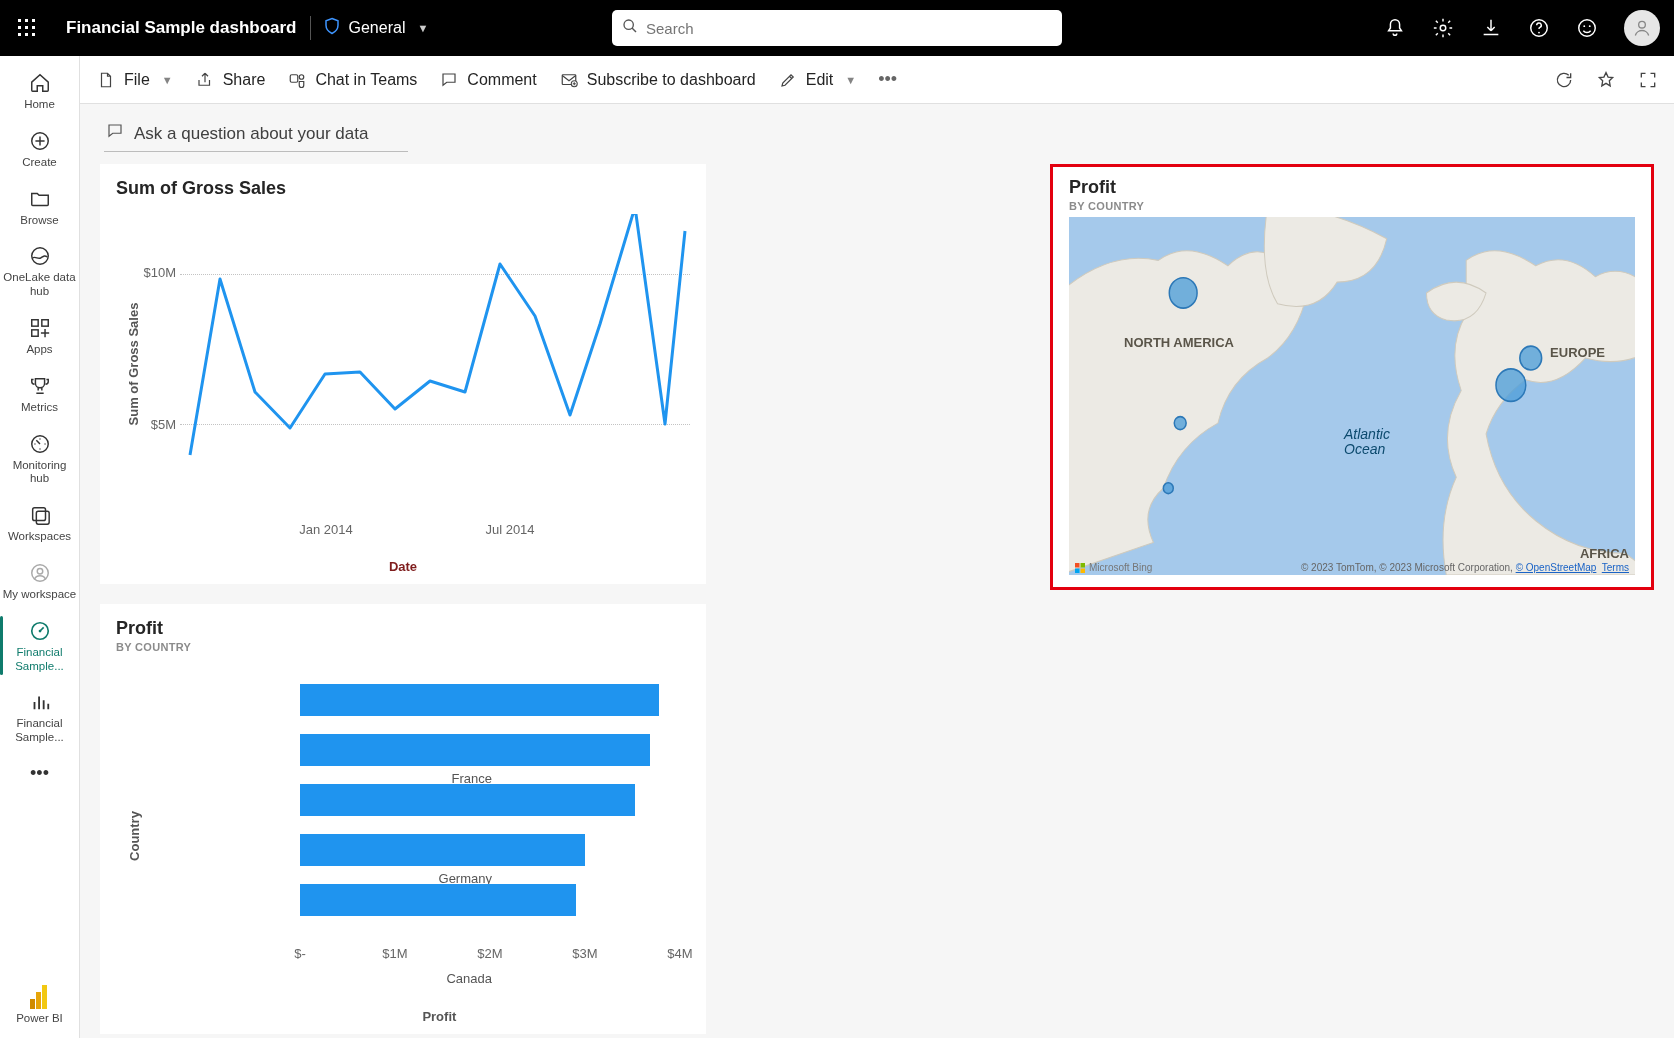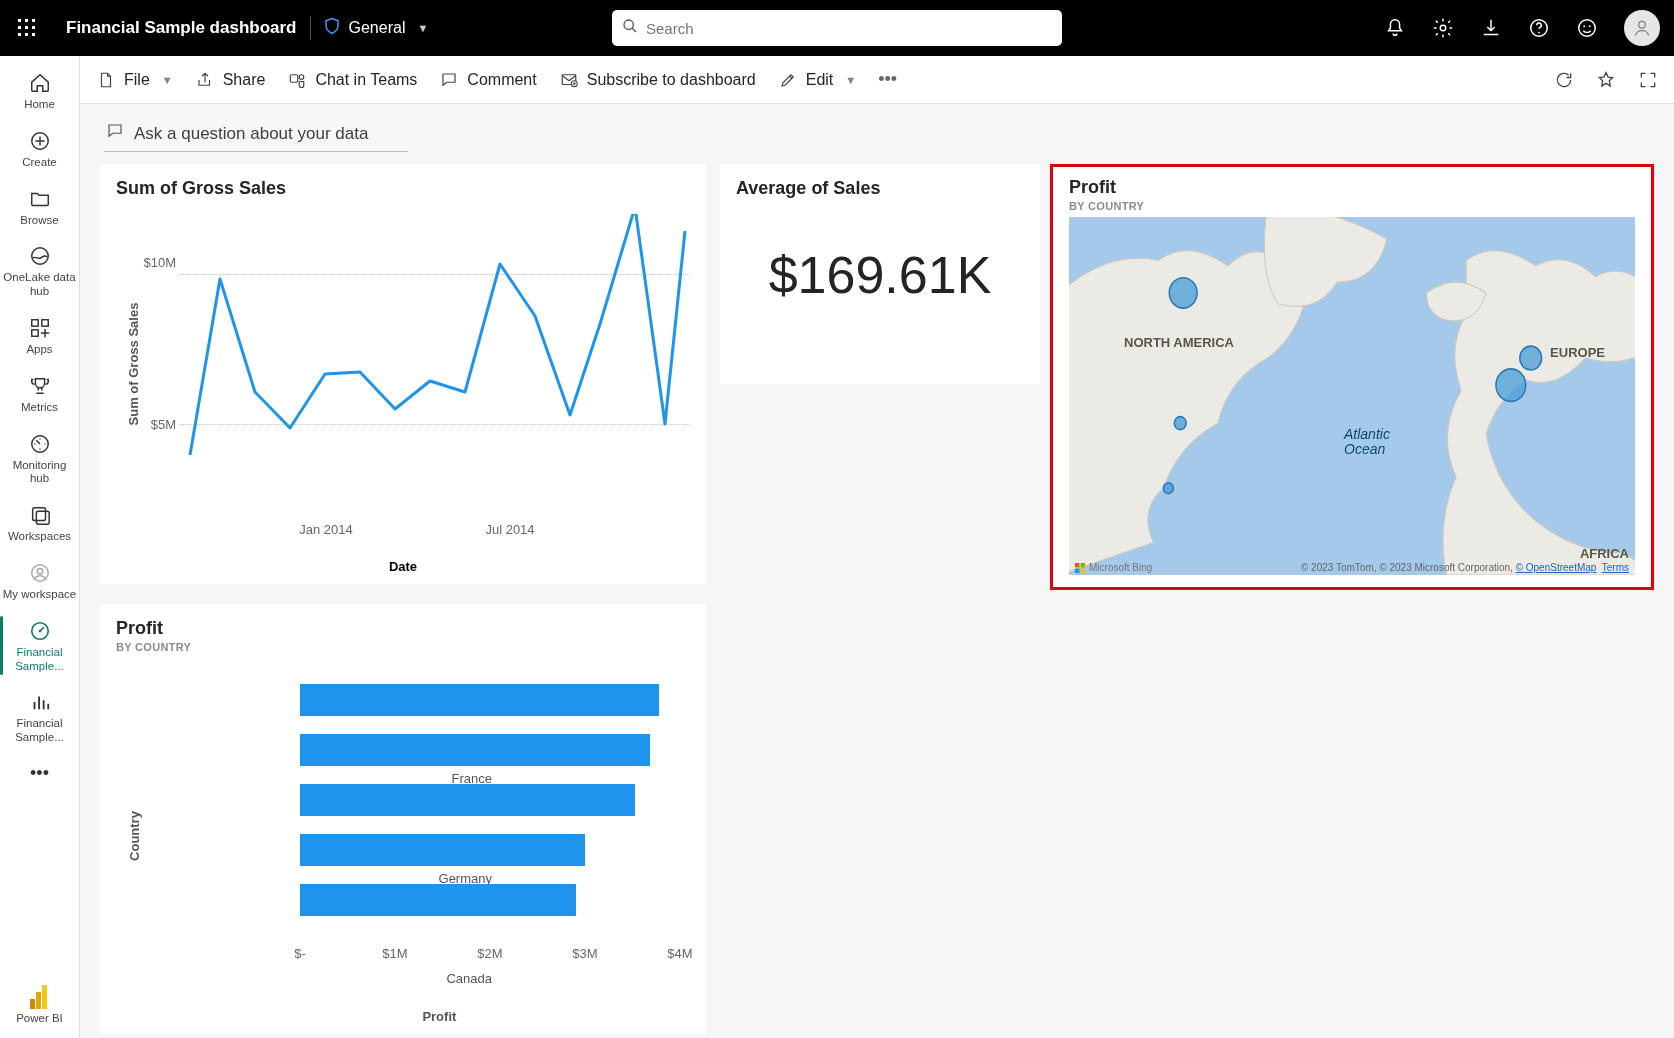--- a/index.html
+++ b/index.html
@@ -57,21 +57,21 @@
 .tile-title { font-size:18px; font-weight:600; color:#252525; margin:14px 0 2px 16px; }
 .tile-sub { font-size:11px; font-weight:600; color:#8b8b8b; margin-left:16px; letter-spacing:.3px; }
 
 #tile-sales { top:60px; left:20px; width:606px; height:420px; }
 #tile-avg { top:60px; left:640px; width:320px; height:220px; }
 #tile-map { top:60px; left:970px; width:604px; height:426px; border:3px solid #e3000f; }
 #tile-profit { top:500px; left:20px; width:606px; height:430px; }
 
 .big-number { font-size:52px; font-weight:300; color:#242424; text-align:center; margin-top:46px; letter-spacing:0px; }
 .axis-label-y { position:absolute; left:4px; top:50%; transform:translateY(-50%) rotate(-90deg); font-size:13px; color:#555; font-weight:600; transform-origin:center; }
-.axis-label-x { position:absolute; left:50%; bottom:8px; transform:translateX(-50%); font-size:13px; color:#000000; font-weight:600; }
+.axis-label-x { position:absolute; left:50%; bottom:8px; transform:translateX(-50%); font-size:13px; color:#7f1d1d; font-weight:600; }
 .gridline { position:absolute; left:80px; right:16px; border-top:1px dotted #c3c3c3; }
 .ytick { position:absolute; right:calc(100% - 76px); font-size:13px; color:#666; transform:translateY(-50%); }
 .xtick { position:absolute; font-size:13px; color:#666; transform:translateX(-50%); }
 
 
 .bar-row { position:absolute; left:200px; height:32px; display:flex; align-items:center; }
 .bar-label { position:absolute; right:calc(100% - 192px); font-size:13px; color:#555; text-align:right; width:150px; }
 .bc-bar { height:32px; background:#1f94ef; }
 .bc-xtick { position:absolute; font-size:13px; color:#666; transform:translateX(-50%); }
 .bc-ylabel { position:absolute; left:10px; top:54%; transform:translateY(-50%) rotate(-90deg); font-size:13px; color:#555; font-weight:600; }
@@ -366,33 +366,29 @@
     <span>Ask a question about your data</span>
   </div>
 
   <div id="tile-sales" class="tile">
     <div class="tile-title">Sum of Gross Sales</div>
     <div class="axis-label-y" style="left:-28px; top:200px;">Sum of Gross Sales</div>
     <div class="axis-label-x" style="bottom:10px;">Date</div>
 
     <div class="gridline" style="top:110px;"></div>
     <div class="gridline" style="top:260px;"></div>
-    <div class="ytick" style="top:98px;margin-left:16px;">$10M</div>
+    <div class="ytick" style="top:108px;margin-left:16px;">$10M</div>
     <div class="ytick" style="top:260px;">$5M</div>
     <div class="xtick" style="left:226px; top:358px;">Jan 2014</div>
     <div class="xtick" style="left:410px; top:358px;">Jul 2014</div>
     <svg style="position:absolute;left:80px;top:50px;" width="510" height="300" viewBox="0 0 510 300">
       <polyline fill="none" stroke="#1f94ef" stroke-width="3" stroke-linejoin="round" points="10,241 40,65 75,178 110,214 145,160 180,158 215,195 250,167 285,178 320,50 355,102 390,201 420,110 455,-7 485,210 505,17"></polyline>
     </svg>
   </div>
 
-  <div id="tile-avg" class="tile">
-    <div class="tile-title">Average of Sales</div>
-    <div class="big-number">$169.61K</div>
-  </div>
 
   <div id="tile-map" class="tile">
     <div class="tile-title" style="margin-top:10px;">Profit</div>
     <div class="tile-sub">BY COUNTRY</div>
     <div class="map-body">
       <svg width="100%" height="100%" viewBox="0 0 570 330" preserveAspectRatio="none">
 
         <path class="land" d="M-10 70 Q40 30 90 40 Q120 20 160 45 Q200 10 240 70 Q230 110 200 130 Q160 150 150 190 Q110 210 95 250 Q70 270 85 300 L-10 330 Z"></path>
         <path class="land" d="M200 -10 Q260 -10 320 20 Q310 60 270 60 Q250 90 210 80 Q190 50 200 -10 Z"></path>
         <path class="land" d="M400 40 Q430 20 470 45 Q500 30 530 55 Q560 40 590 70 L590 120 Q560 140 520 130 Q490 160 460 150 Q430 170 420 200 Q430 250 470 280 Q510 310 560 310 L590 330 L380 330 Q370 280 390 240 Q370 200 395 160 Q380 120 400 90 Z"></path>

